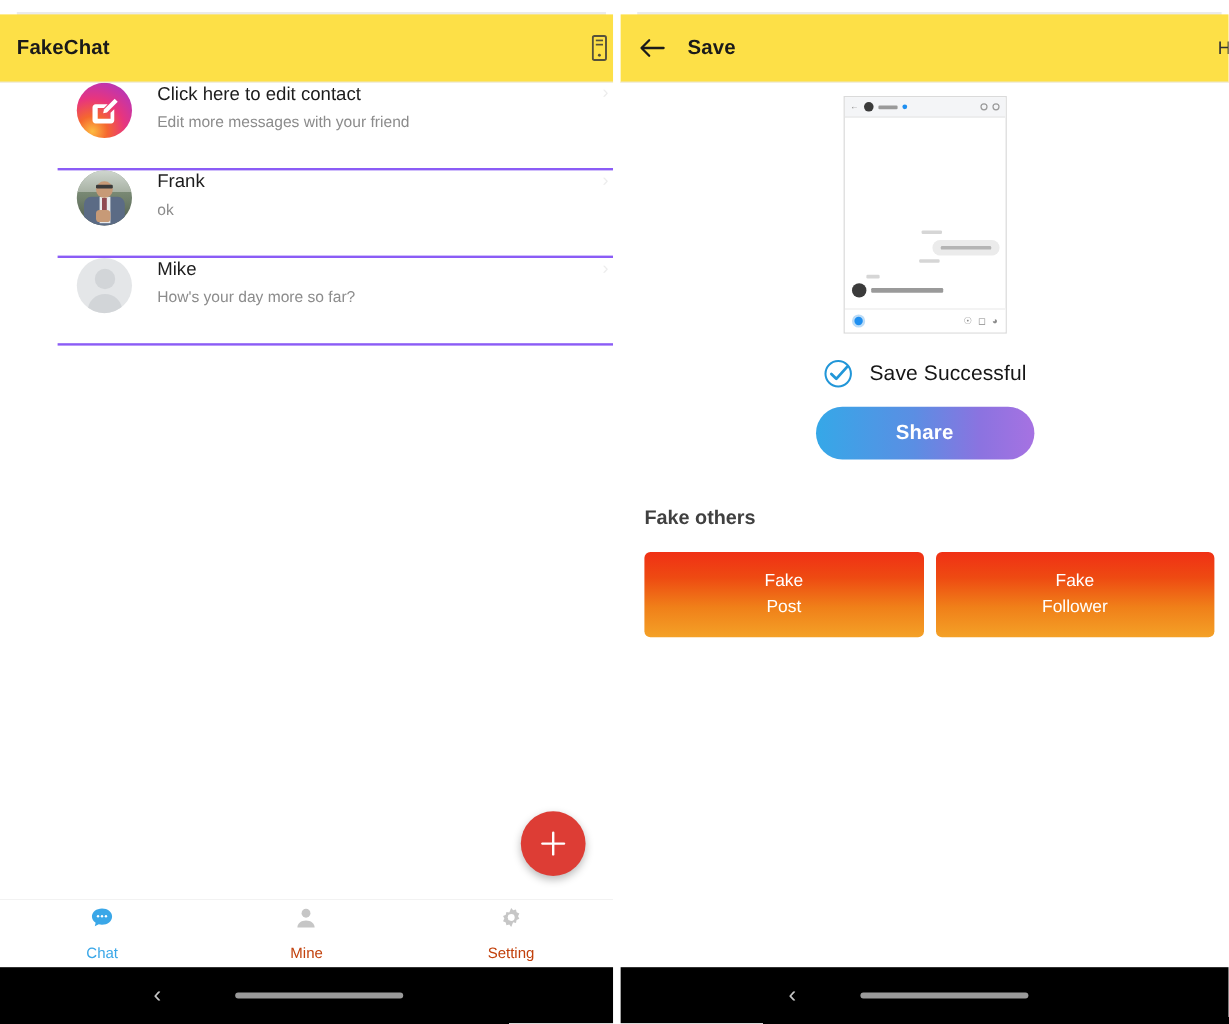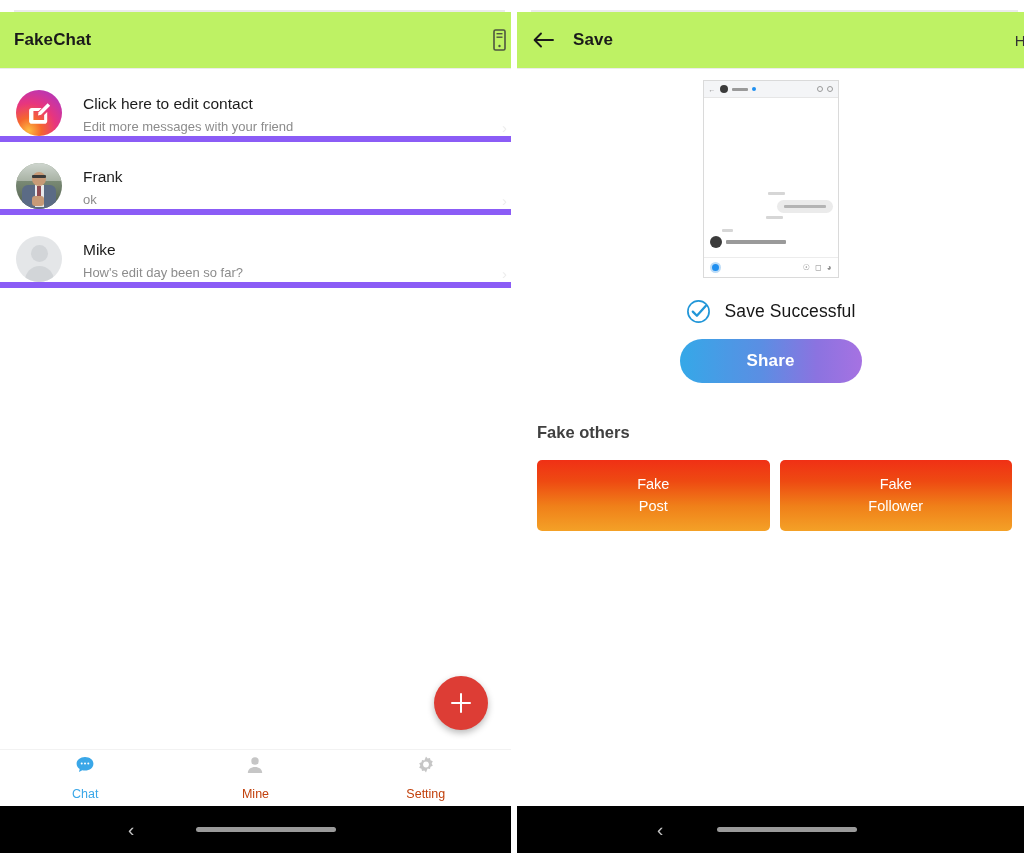--- a/index.html
+++ b/index.html
@@ -45,21 +45,21 @@
     left: 14px; right: 6px;
     top: 10px;
     height: 3px;
     background: #ebebeb;
   }
 
   
   .appbar {
     height: 57px;
     flex: 0 0 57px;
-    background: #bef264;
+    background: #fde047;
     display: flex;
     align-items: center;
     padding: 0 8px 0 14px;
     box-sizing: border-box;
     border-bottom: 1px solid #ececec;
     position: relative;
   }
   .appbar-title {
     font-size: 17px;
     font-weight: bold;
@@ -94,26 +94,27 @@
 
   
   .chat-list {
     flex: 1 1 auto;
     background: #ffffff;
     position: relative;
     overflow: hidden;
   }
   .chat-row {
     display: flex;
-    align-items: flex-end;
+    align-items: flex-start;
     height: 73px;
     padding: 0 10px 0 16px;
     box-sizing: border-box;
-    border-bottom: 6px solid #8b5cf6;
-    position: relative;
+    border-bottom: 2px solid #8b5cf6;
+    position: relative;
+    margin-left: 48px;
   }
   .avatar {
     width: 46px;
     height: 46px;
     border-radius: 50%;
     flex: 0 0 46px;
     overflow: hidden;
     position: relative;
   }
   .avatar-edit {
@@ -429,21 +430,21 @@
         <div class="chat-chevron">›</div>
       </div>
 
       <div class="chat-row">
         <div class="avatar avatar-default">
           <div class="d-head"></div>
           <div class="d-body"></div>
         </div>
         <div class="chat-text">
           <div class="chat-name">Mike</div>
-          <div class="chat-sub">How's edit day been so far?</div>
+          <div class="chat-sub">How's your day more so far?</div>
         </div>
         <div class="chat-chevron">›</div>
       </div>
 
       <div class="fab"></div>
     </div>
 
     <div class="tabbar">
       <div class="tab tab-active">
         <div class="tab-icon">

